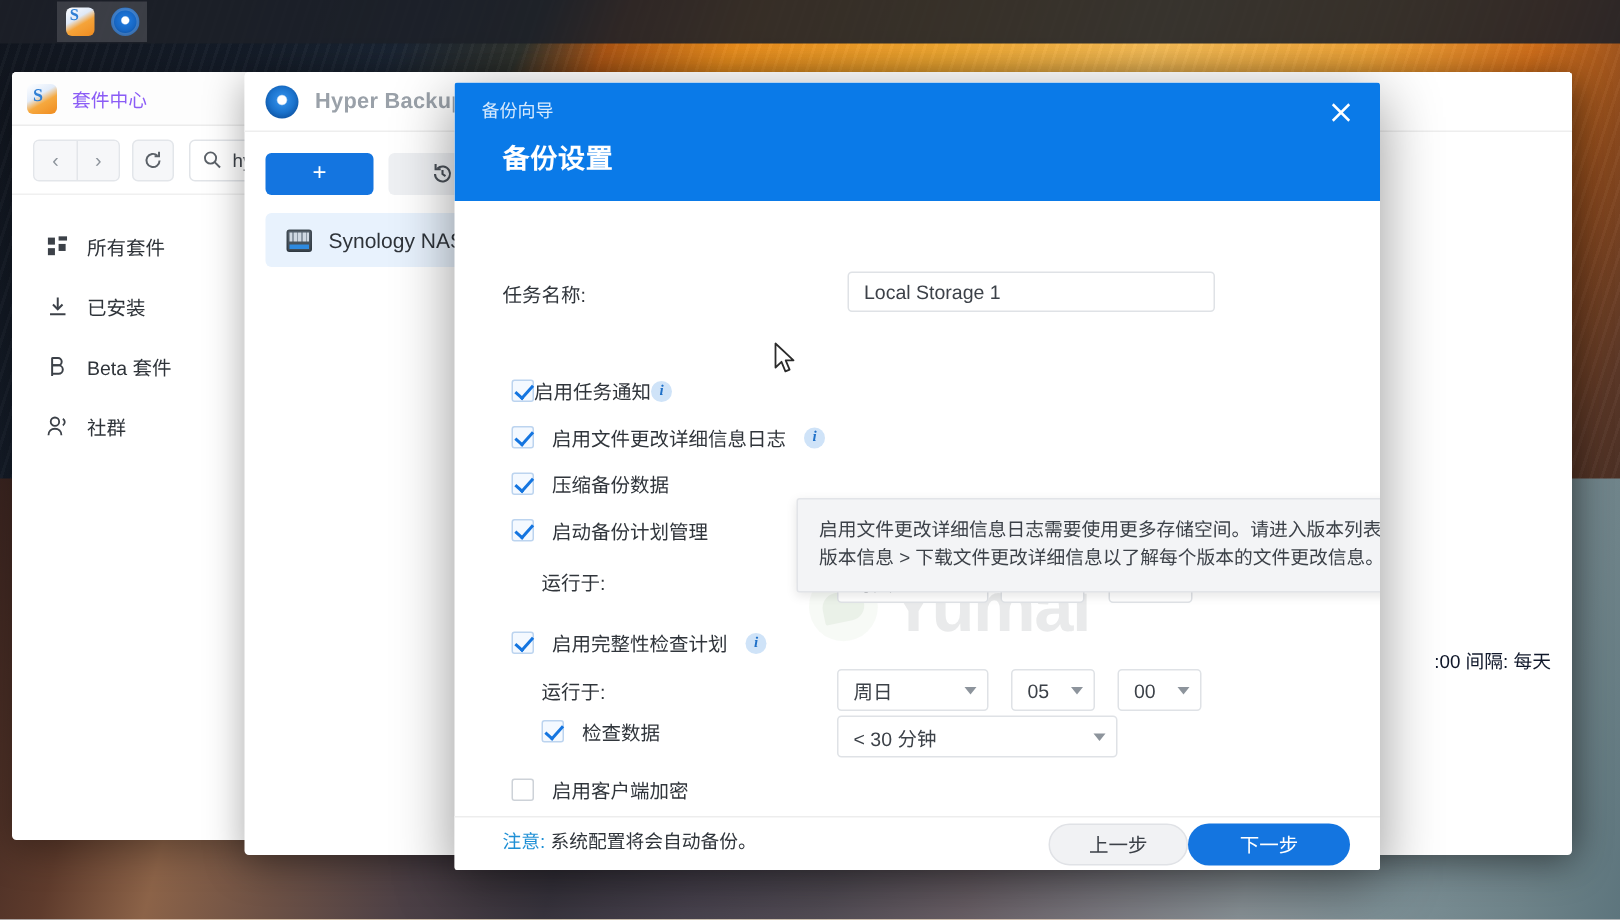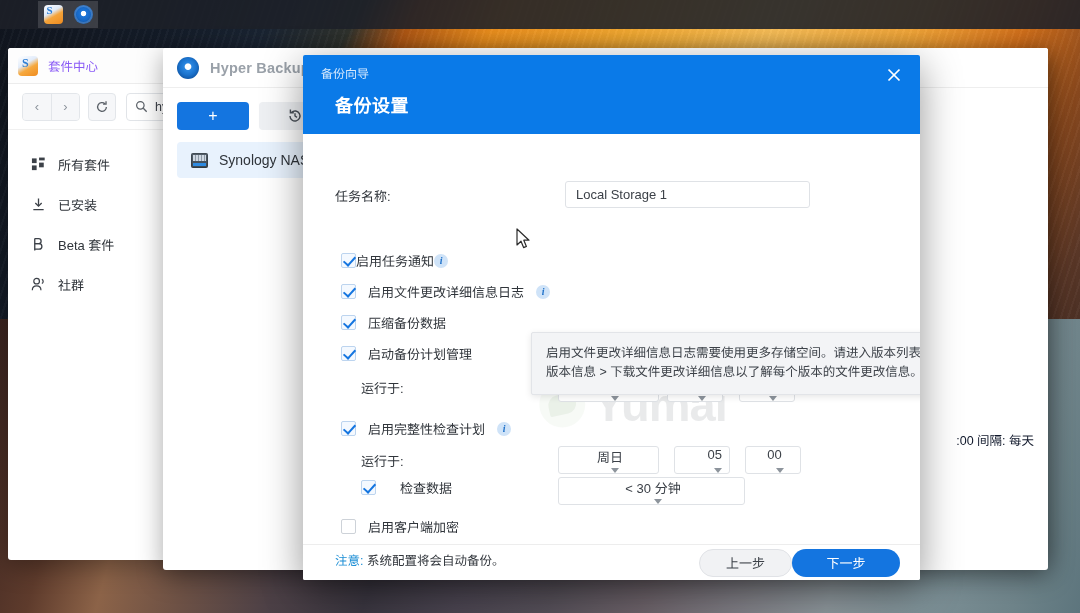--- a/index.html
+++ b/index.html
@@ -263,21 +263,21 @@
     width: 14px; height: 14px; border-radius: 50%;
     background: #cfe3f8; color: #1e70c8;
     font-size: 10px; font-weight: bold; font-style: italic;
     display: flex; align-items: center; justify-content: center;
     font-family: "Liberation Serif", serif;
   }
 
   .select {
     height: 28px; border: 1px solid #dfe2e6; border-radius: 3px; background: #fff;
     display: flex; align-items: center; justify-content: space-between;
-    padding: 0 7px 0 10px; font-size: 13px; color: #3c4148; flex-direction: column;
+    padding: 0 7px 0 10px; font-size: 13px; color: #3c4148;
   }
   .caret {
     width: 0; height: 0; margin-left: 10px;
     border-left: 4px solid transparent; border-right: 4px solid transparent;
     border-top: 5px solid #8d949c;
   }
 
   .colon { font-size: 13px; color: #555b61; margin: 0 6px; }
 
   .note { font-size: 12.5px; color: #30353b; }
@@ -520,31 +520,31 @@
       </div>
 
       <div class="row" style="left:58px; top:317px;">
         <span class="lbl-sub">运行于:</span>
       </div>
       <div class="row" style="left:255px; top:312px;">
         <div class="select" style="width:101px;">
           <span>周日</span>
           <span class="caret"></span>
         </div>
-        <div class="select" style="width:56px; margin-left:15px;align-items:flex-end;">
+        <div class="select" style="width:56px; margin-left:15px;">
           <span>05</span>
           <span class="caret"></span>
         </div>
         <div class="select" style="width:56px; margin-left:15px;">
           <span>00</span>
           <span class="caret"></span>
         </div>
       </div>
 
-      <div class="row" style="left:58px; top:344px; gap:24px;">
+      <div class="row" style="left:58px; top:344px; gap:12px;">
         <span class="cb checked"></span>
         <span class="lbl">检查数据</span>
       </div>
       <div class="row" style="left:255px; top:343px;">
         <div class="select" style="width:187px;">
           <span>&lt; 30 分钟</span>
           <span class="caret"></span>
         </div>
       </div>
 

